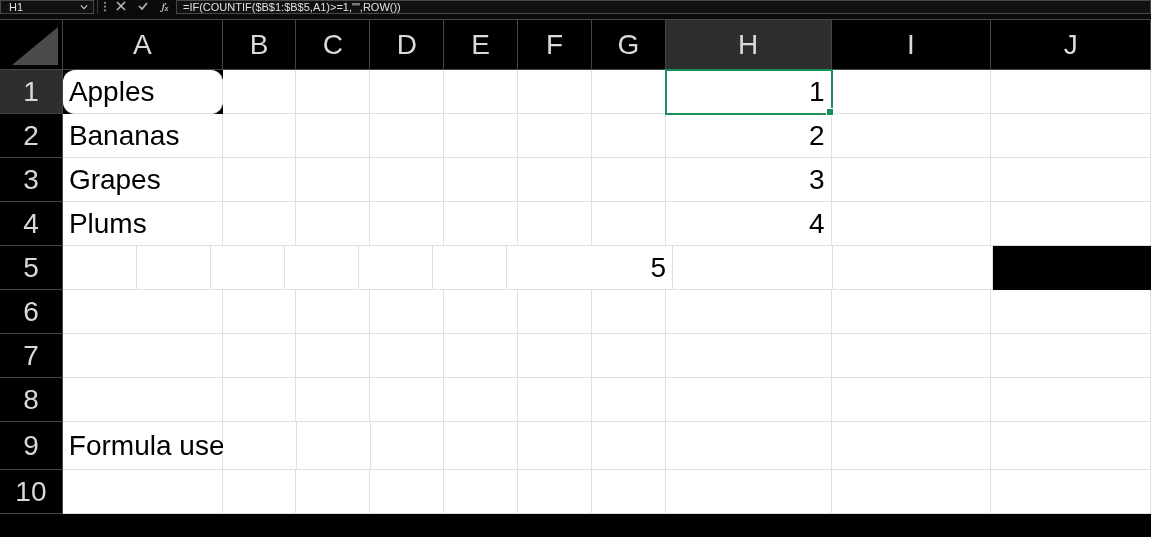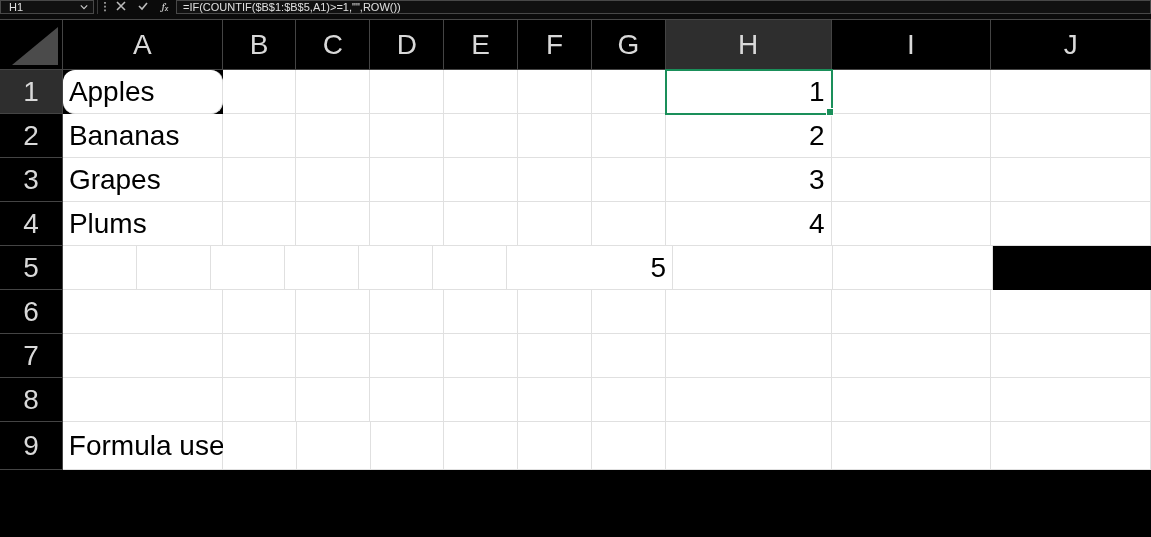--- a/index.html
+++ b/index.html
@@ -398,14 +398,29 @@
         <div class="cell" style="width: 74px;"></div>
         <div class="cell" style="width: 74px;"></div>
         <div class="cell" style="width: 74px;"></div>
         <div class="cell" style="width: 74px;"></div>
         <div class="cell" style="width: 74px;"></div>
         <div class="cell" style="width: 74px;"></div>
         <div class="cell right" style="width: 166px;"></div>
         <div class="cell" style="width: 160px;"></div>
         <div class="cell" style="width: 160px;"></div>
       </div>
+      <div class="row">
+        <div class="row-header">
+          <span>10</span>
+        </div>
+        <div class="cell" style="width: 160px;"></div>
+        <div class="cell" style="width: 74px;"></div>
+        <div class="cell" style="width: 74px;"></div>
+        <div class="cell" style="width: 74px;"></div>
+        <div class="cell" style="width: 74px;"></div>
+        <div class="cell" style="width: 74px;"></div>
+        <div class="cell" style="width: 74px;"></div>
+        <div class="cell right" style="width: 166px;"></div>
+        <div class="cell" style="width: 160px;"></div>
+        <div class="cell" style="width: 160px;"></div>
+      </div>
     </div>
 </div>
 
 </body></html>

